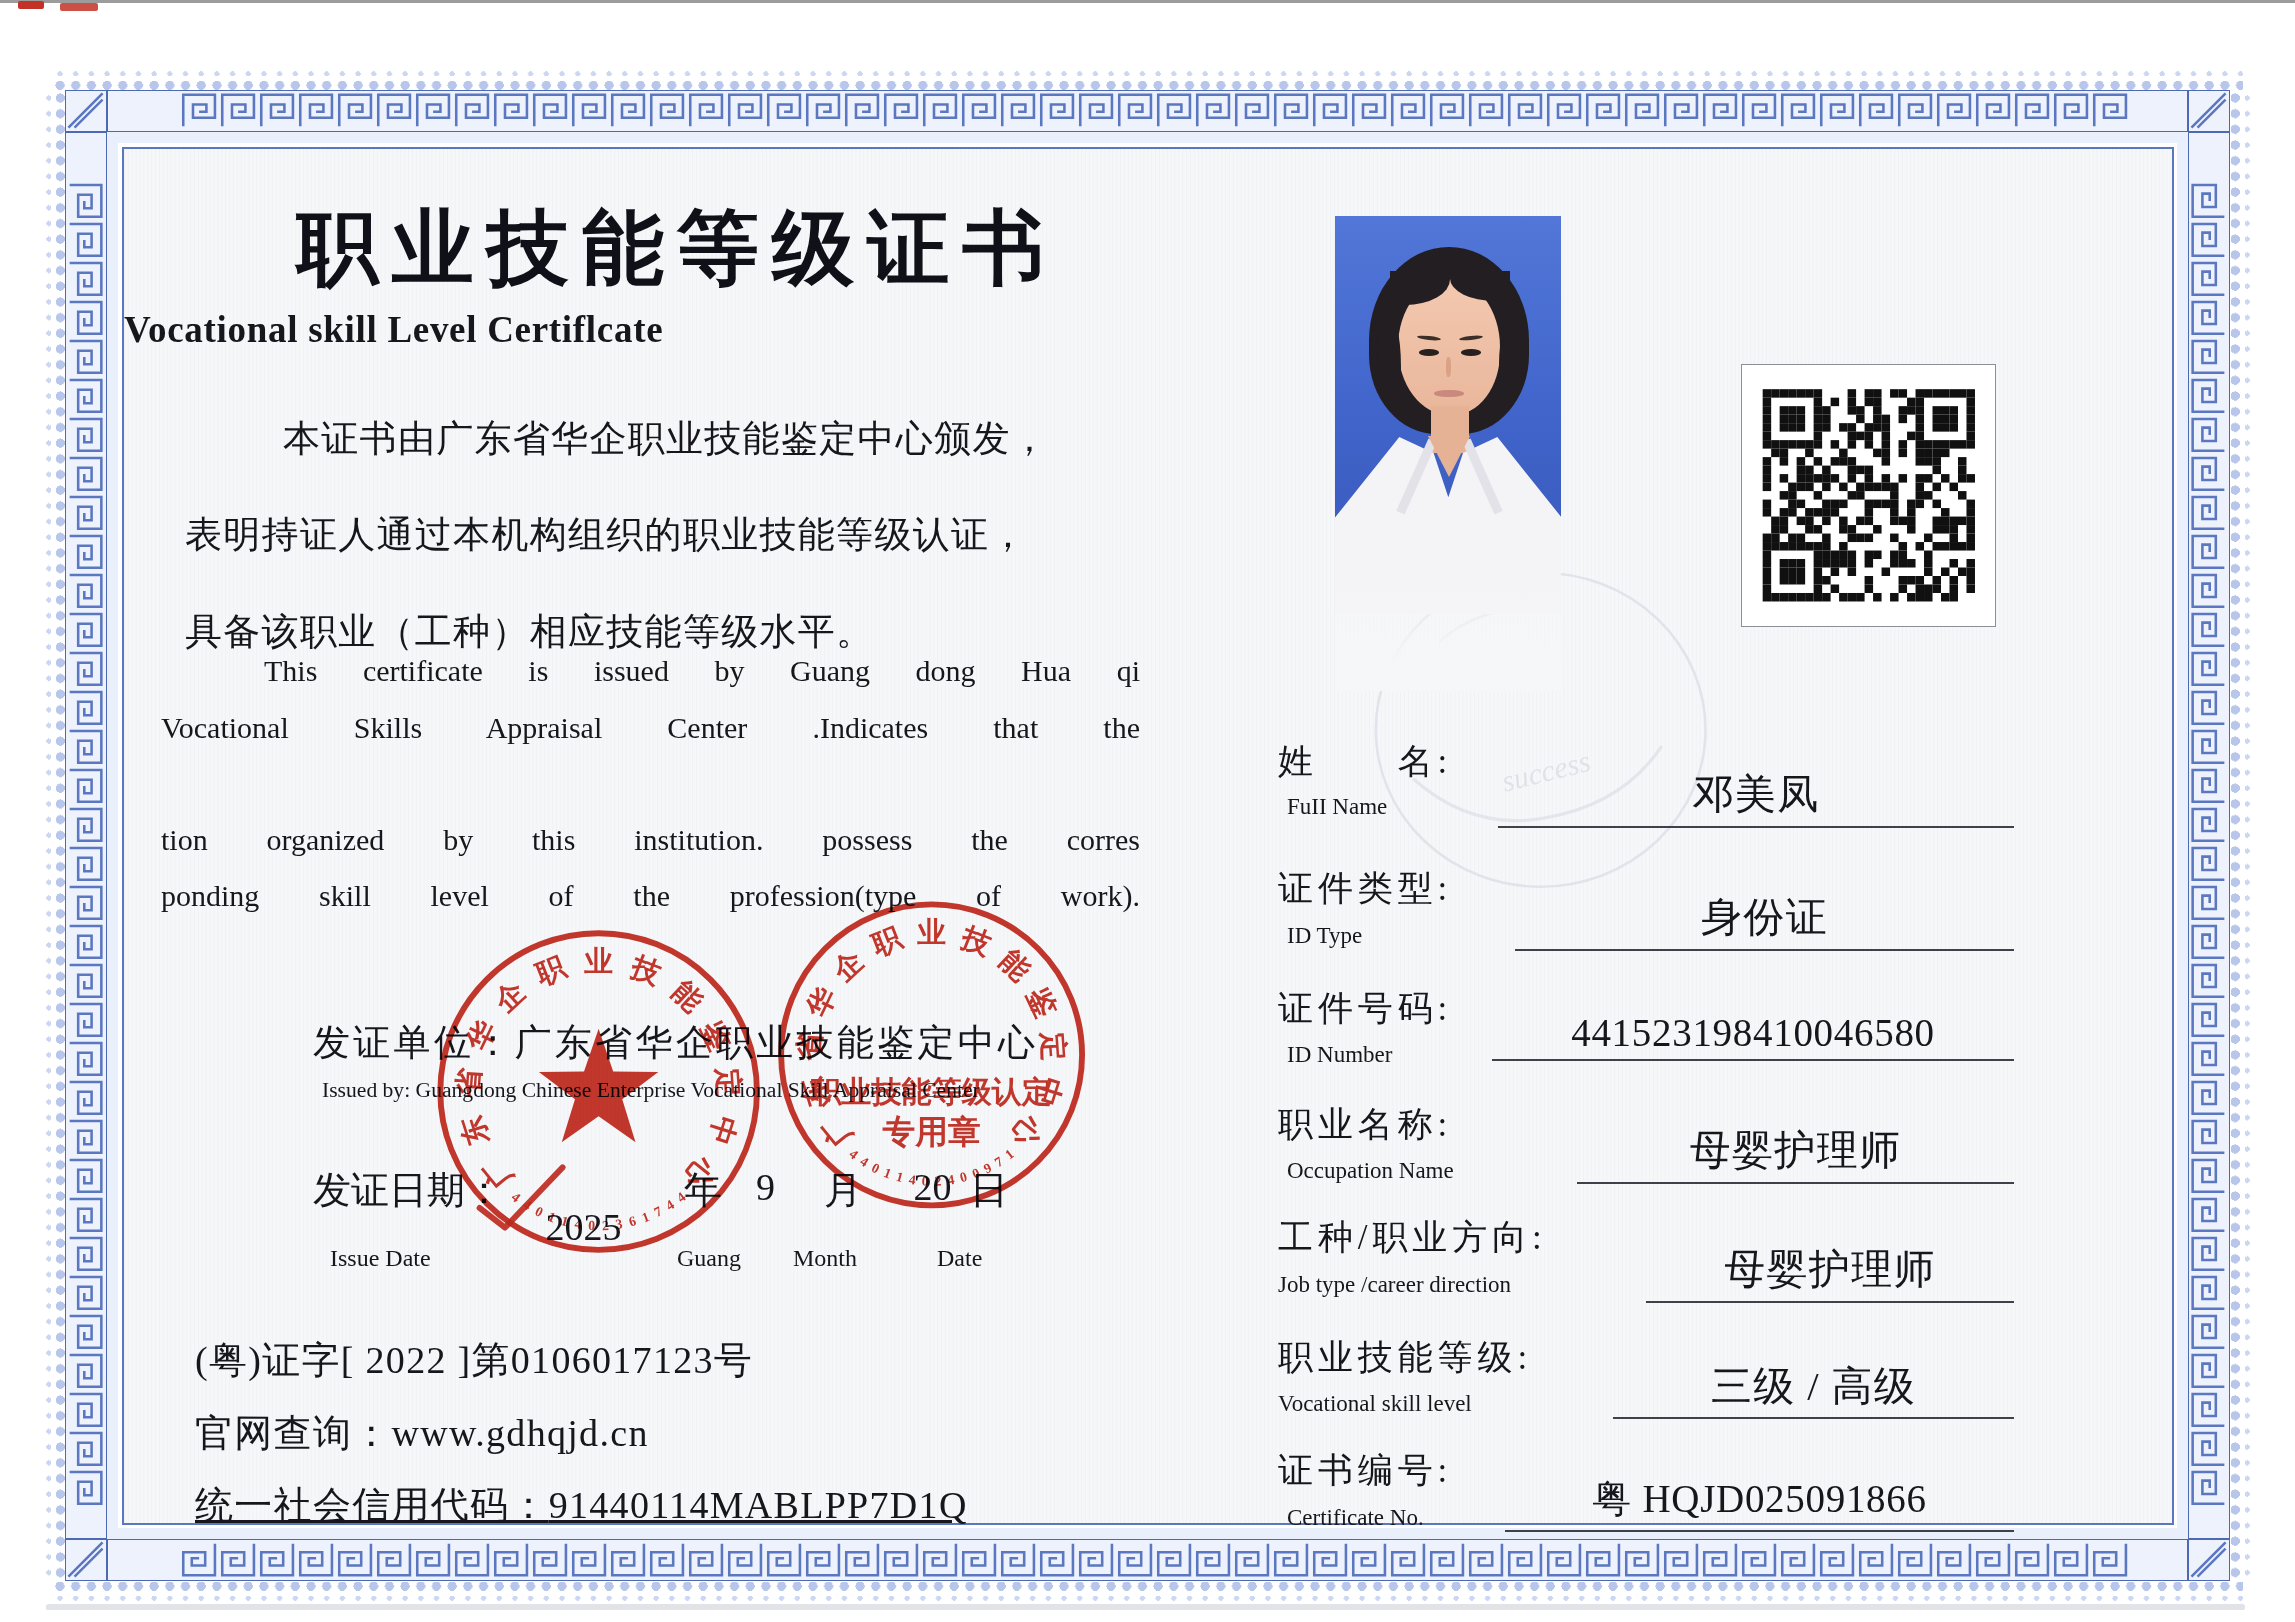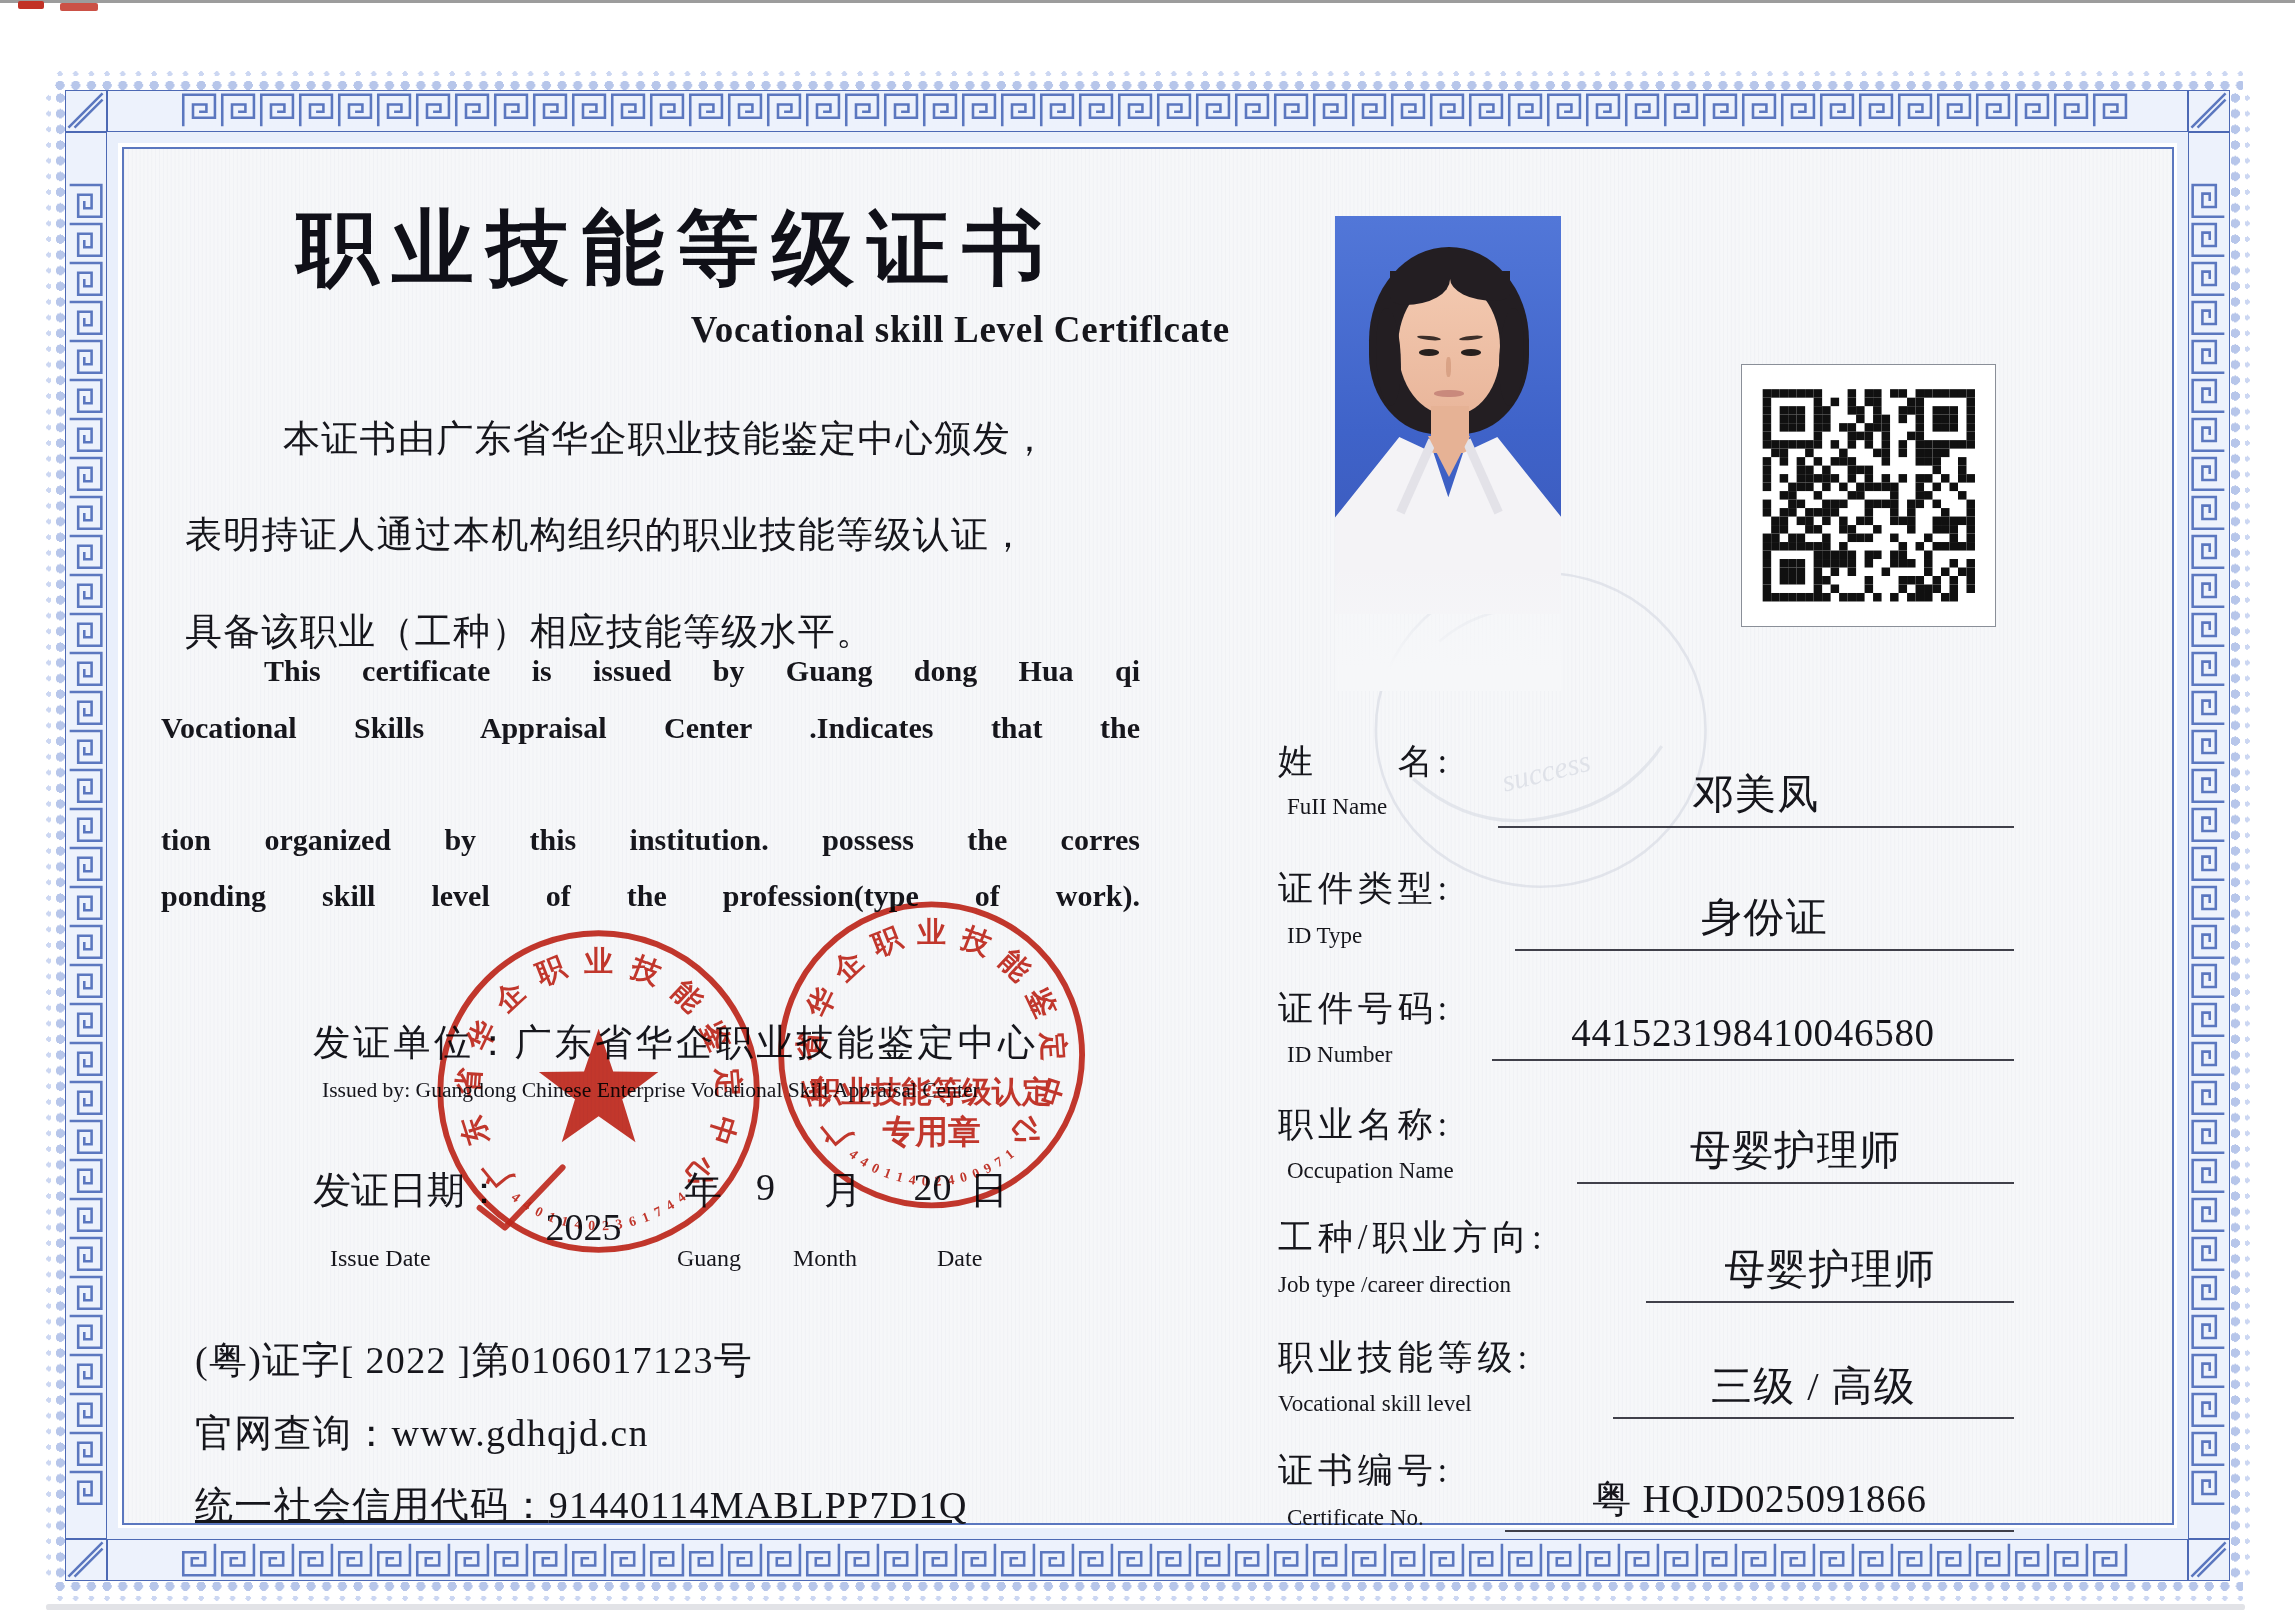--- a/index.html
+++ b/index.html
@@ -37,24 +37,24 @@
   .key{fill:none;stroke:#5b77bf;stroke-width:4.2px;}
   .cornerline{stroke:#5b77bf;stroke-width:4.2px;}
 
   .gap-frame{position:absolute;left:107px;top:132px;width:2081px;height:1407px;box-sizing:border-box;border:11.8px solid #e9effb;}
   .inner-line{position:absolute;left:122px;top:147px;width:2052px;height:1378px;box-sizing:border-box;border:2px solid #5b77bf;}
   .paper{position:absolute;left:124px;top:149px;width:2048px;height:1374px;background:#f6f7f9;
     background-image:linear-gradient(90deg,rgba(110,120,155,.045) 0.7px,transparent 0.7px);background-size:3.9px 100%;}
 
   
   .title{position:absolute;left:124px;top:194px;width:1106px;text-align:center;font-size:82px;font-weight:bold;letter-spacing:.16em;color:#101018;}
-  .subtitle{position:absolute;left:124px;top:308px;width:1106px;text-align:right;font-size:37px;font-weight:bold;letter-spacing:0.7px;}
+  .subtitle{position:absolute;left:124px;top:308px;width:1106px;text-align:left;font-size:37px;font-weight:bold;letter-spacing:0.7px;}
   .cnline{position:absolute;left:185px;width:959px;font-size:37px;letter-spacing:1.3px;white-space:nowrap;}
   .cn1{top:414px;padding-left:98px;} .cn2{top:510px;} .cn3{top:607px;}
-  .enline{position:absolute;left:161px;width:979px;font-size:30px;font-weight:700;text-align:justify;text-align-last:justify;}
+  .enline{position:absolute;left:161px;width:979px;font-size:30px;font-weight:400;text-align:justify;text-align-last:justify;}
   .en1{top:654px;padding-left:103px;width:876px;} .en2{top:711px;} .en3{top:767px;} .en4{top:823px;} .en5{top:879px;}
   .issued-cn{position:absolute;left:313px;top:1018px;font-size:37px;letter-spacing:3.3px;white-space:nowrap;}
   .issued-en{position:absolute;left:322px;top:1078px;font-size:21.6px;white-space:nowrap;}
   .dt{position:absolute;top:1165px;font-size:38px;white-space:nowrap;}
   .dt-label{left:313px;} .dt-year{left:541px;width:85px;text-align:center;margin-top:40px;} .dt-yu{left:684px;}
   .dt-month{left:746px;width:39px;text-align:center;} .dt-mu{left:824px;}
   .dt-day{left:903px;width:59px;text-align:center;} .dt-du{left:970px;}
   .dte{position:absolute;top:1245px;font-size:24px;white-space:nowrap;}
   .dte-label{left:330px;} .dte-year{left:677px;} .dte-month{left:793px;} .dte-date{left:937px;}
   .foot{position:absolute;left:195px;font-size:38px;letter-spacing:1.3px;white-space:nowrap;}

